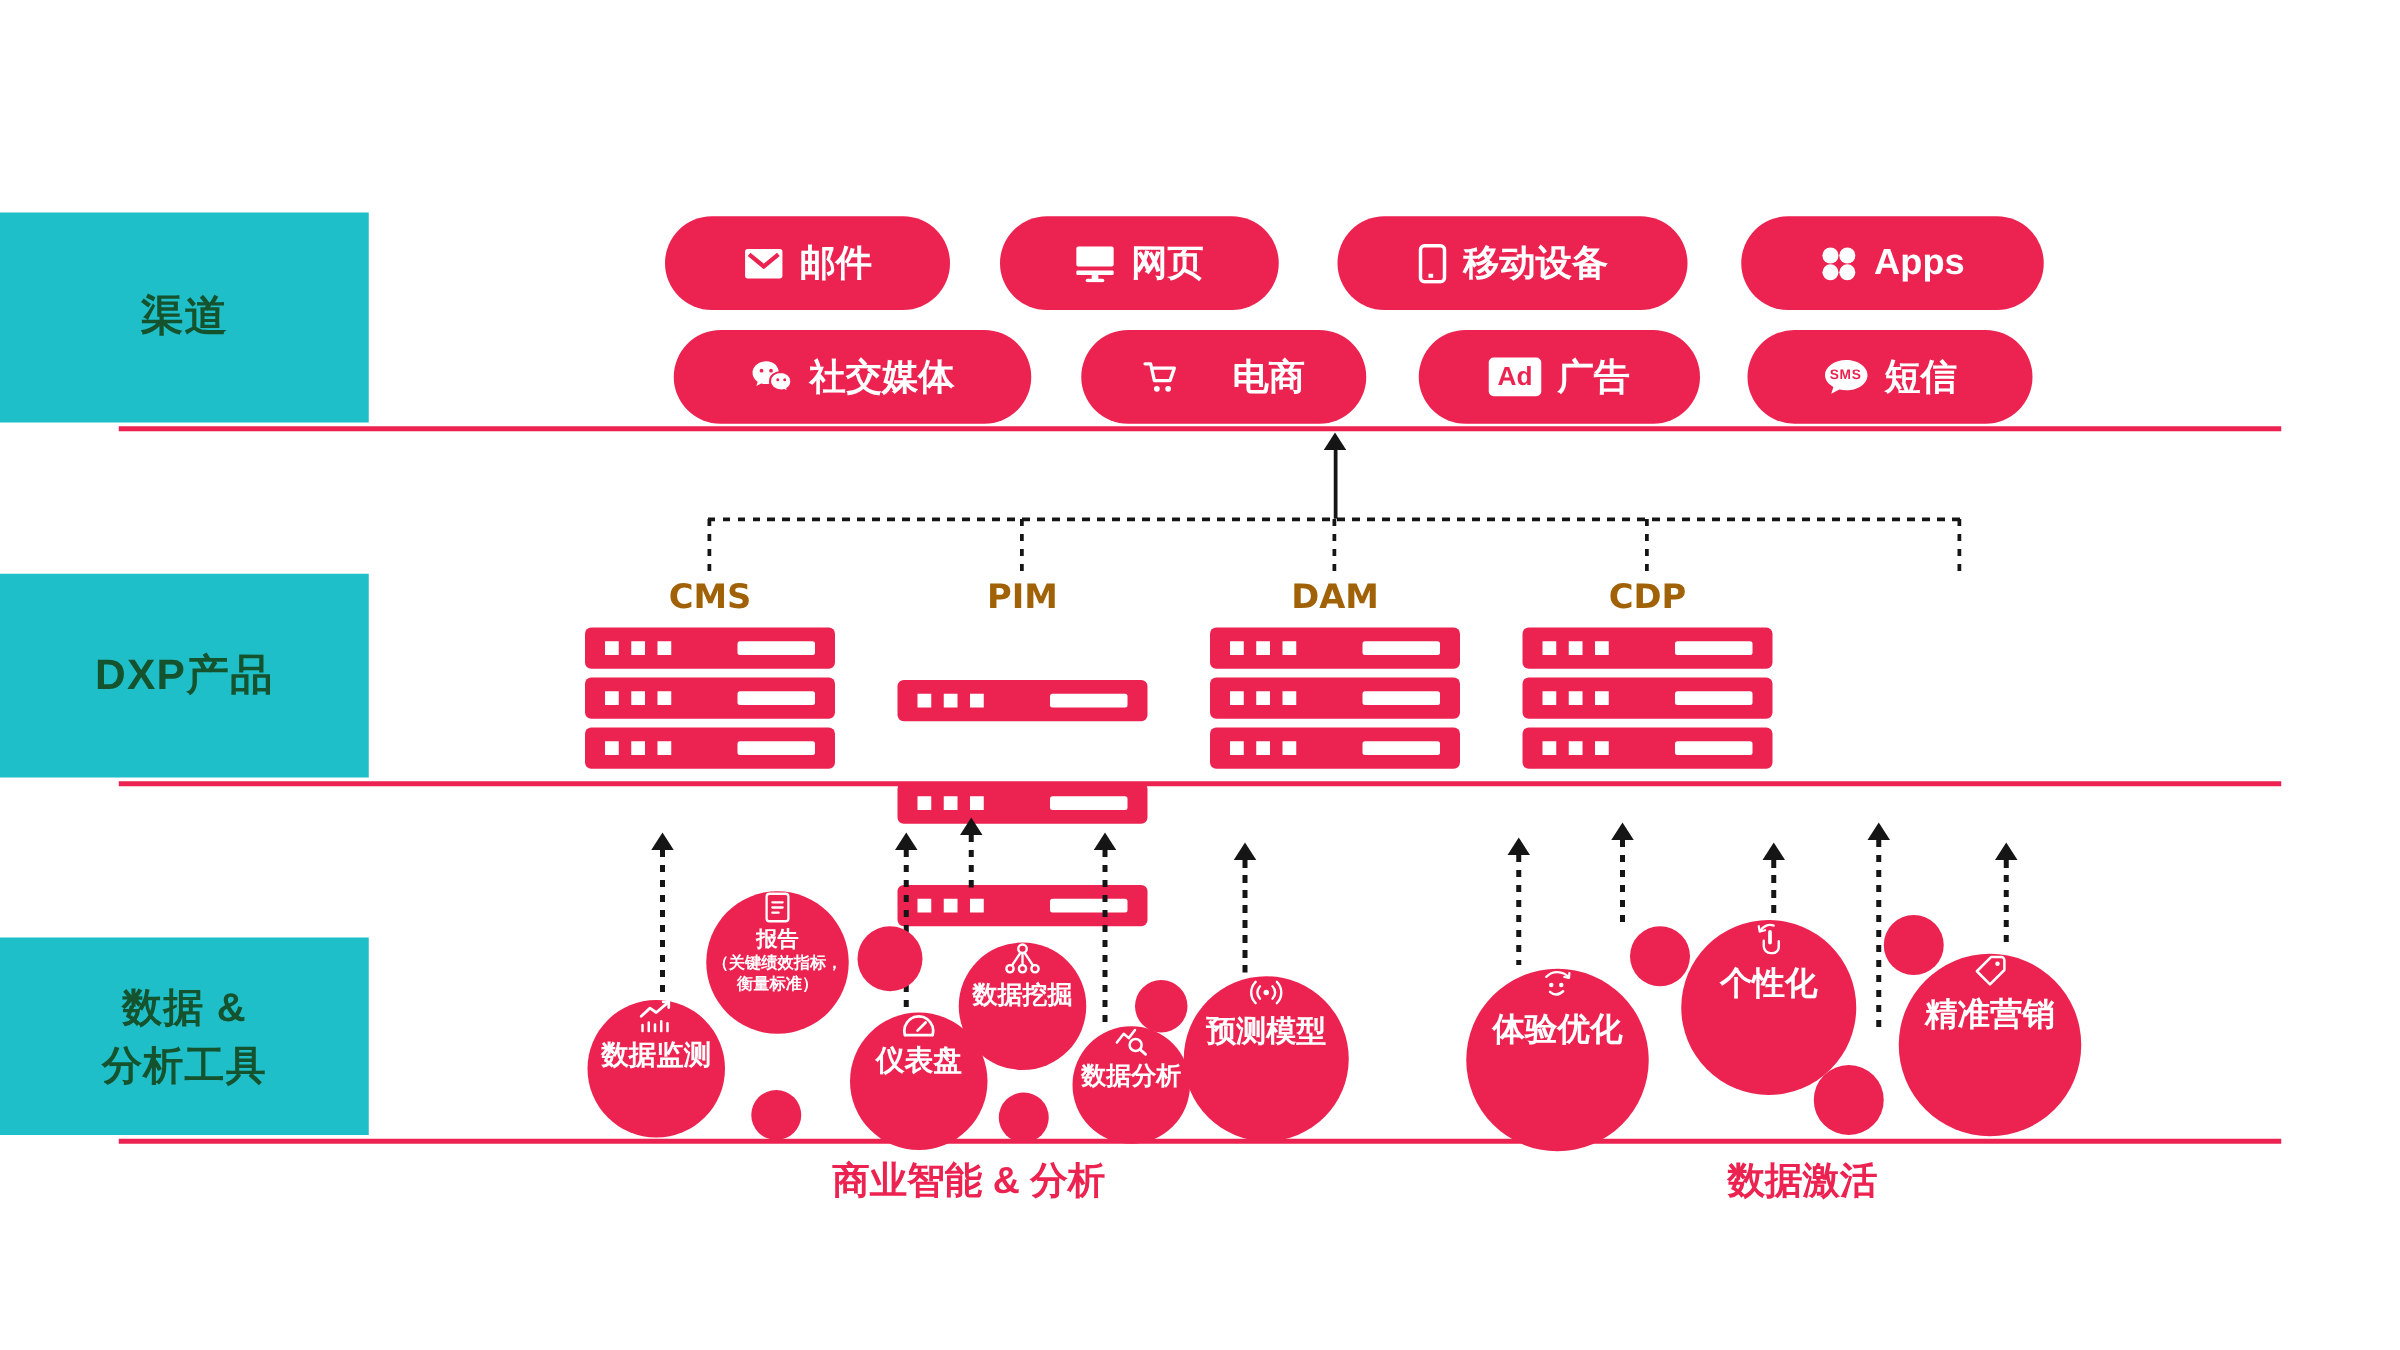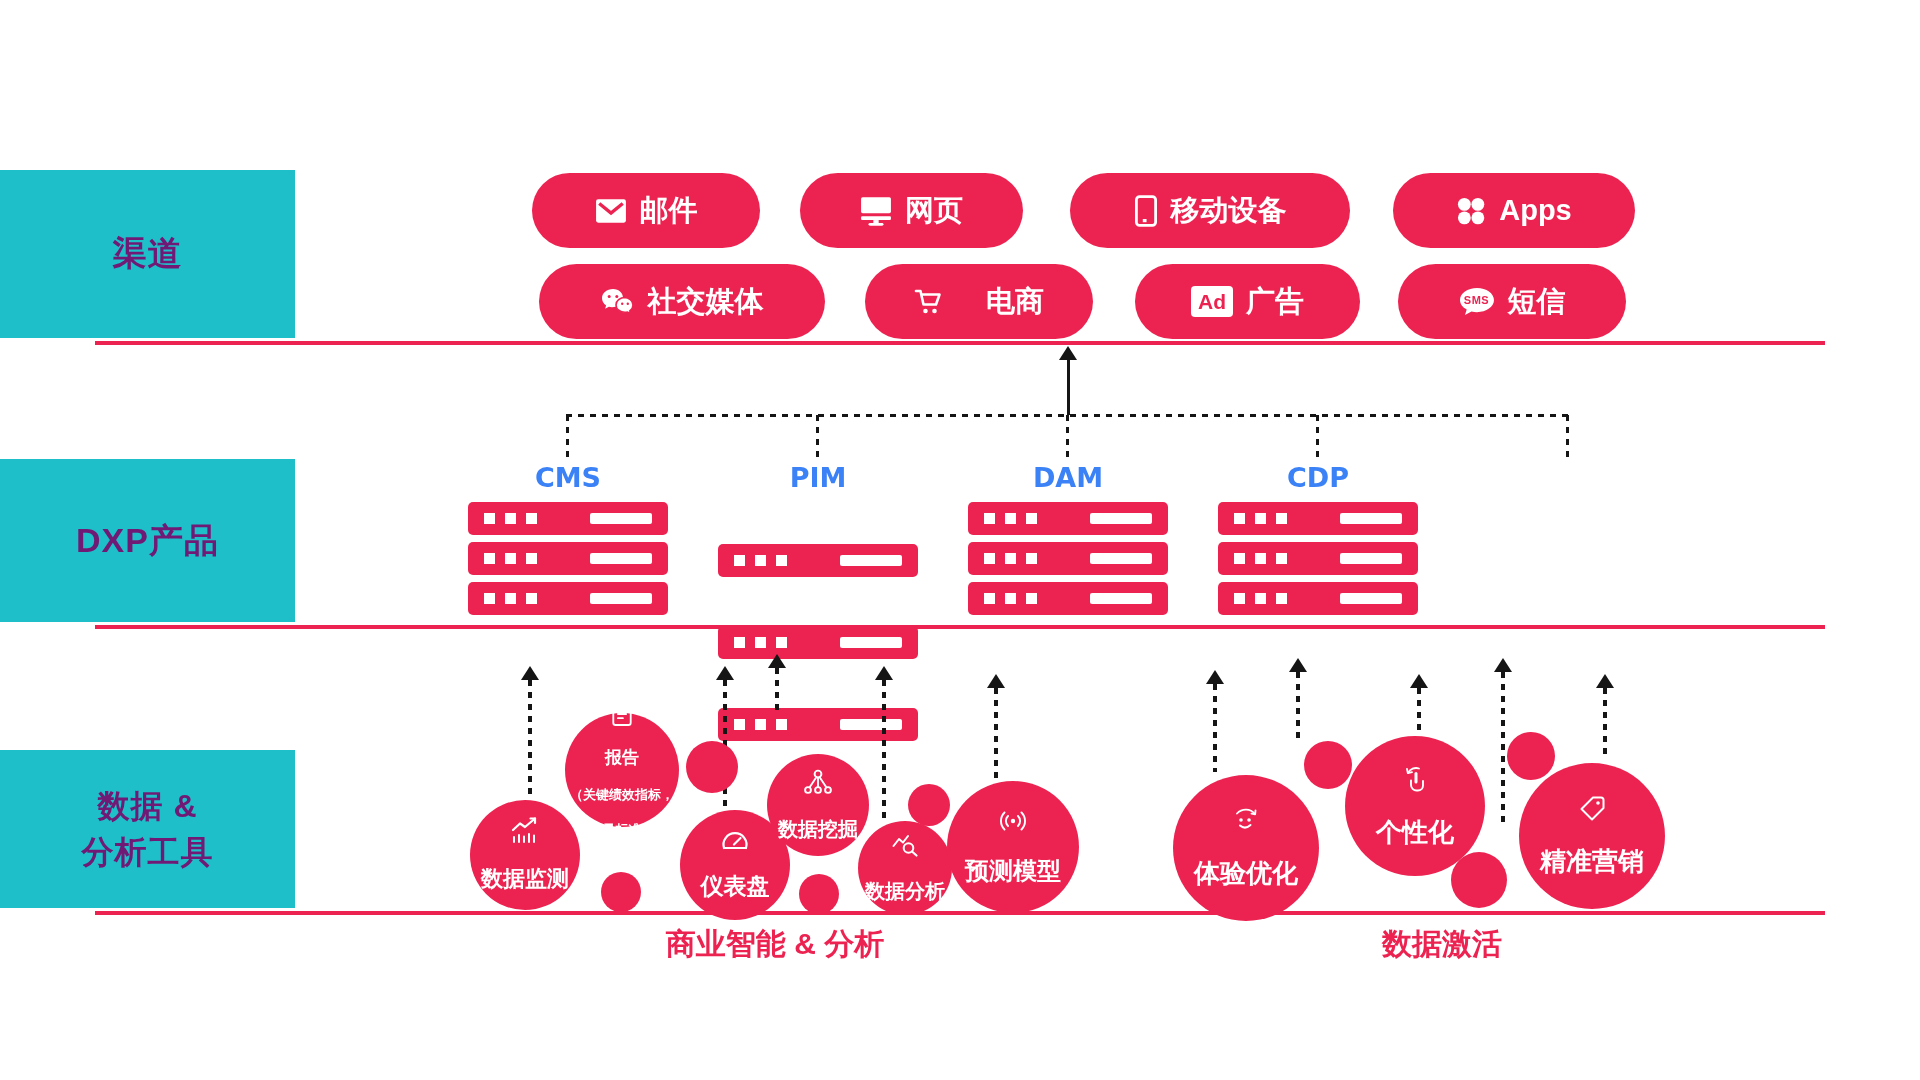--- a/index.html
+++ b/index.html
@@ -1,38 +1,38 @@
 <!DOCTYPE html>
 <html><head>
 <meta charset="utf-8">
 <style>
   html,body{margin:0;padding:0;background:#fff;}
   .canvas{position:relative;width:1920px;height:1080px;background:#ffffff;overflow:hidden;
           font-family:"Liberation Sans","DejaVu Sans",sans-serif;}
 
   
   .redline{position:absolute;left:95px;width:1730px;height:4px;background:#EC2351;}
-  .tealbox{position:absolute;width:295px;background:#1FBFC9;color:#701a75;display:flex;
+  .tealbox{position:absolute;width:295px;background:#1FBFC9;color:#14532d;display:flex;
            flex-direction:column;align-items:center;justify-content:center;
            font-size:34px;font-weight:700;letter-spacing:1px;line-height:1.45;}
 
   
   .pill{position:absolute;height:75px;background:#EC2351;border-radius:38px;color:#fff;
         display:flex;align-items:center;justify-content:center;gap:13px;
         font-size:29px;font-weight:600;}
   .picon{display:flex;align-items:flex-start;justify-content:center;}
   .ad-badge{background:#fff;color:#EC2351;font-weight:800;font-size:21px;line-height:1;
             padding:5px 7px;border-radius:4px;}
   .sms-icon{position:relative;}
   .sms-text{position:absolute;top:7px;left:0;width:100%;text-align:center;color:#EC2351;
             font-size:11px;font-weight:800;letter-spacing:.5px;}
 
   
   .product{position:absolute;width:200px;display:flex;flex-direction:column;align-items:center;}
-  .product-label{height:32px;line-height:32px;font-size:27px;font-weight:800;color:#3b82f6;
+  .product-label{height:32px;line-height:32px;font-size:27px;font-weight:800;color:#a16207;
                  margin-bottom:8px;font-family:"DejaVu Sans","Liberation Sans",sans-serif;}
   .server{width:200px;height:33px;background:#EC2351;border-radius:5px;margin-bottom:7px;
           display:flex;align-items:center;padding:0 16px;gap:10px;box-sizing:border-box;}
   .server .sq{width:11px;height:11px;background:#fff;}
   .server .bar{width:62px;height:11px;background:#fff;border-radius:2px;margin-left:auto;}
 
   
   .hdash{position:absolute;height:3px;
          background:repeating-linear-gradient(to right,#151515 0 6px,transparent 6px 12px);}
   .vstub{position:absolute;width:3px;
@@ -40,22 +40,22 @@
   .solid-arrow{position:absolute;display:flex;flex-direction:column;align-items:center;width:18px;}
   .solid-arrow .line{width:3px;flex:1;background:#151515;}
   .vdash{position:absolute;display:flex;flex-direction:column;align-items:center;width:18px;}
   .ahead{width:0;height:0;border-left:9px solid transparent;border-right:9px solid transparent;
          border-bottom:14px solid #151515;}
   .aline{flex:1;width:4px;
          background:repeating-linear-gradient(to bottom,#151515 0 6px,transparent 6px 12px);}
 
   
   .circle{position:absolute;background:#EC2351;border-radius:50%;}
-  .bigc{color:#fff;display:flex;flex-direction:column;align-items:center;justify-content:center;
-        text-align:center;font-weight:700;gap:18px;}
+  .bigc{color:#fff;display:flex;flex-direction:column;align-items:center;
+        text-align:center;font-weight:700;}
   .bigc .cicon{margin-bottom:4px;display:flex;}
   .clabel{line-height:1.25;}
   .csub{font-weight:600;line-height:1.3;}
 
   .caption{position:absolute;color:#EC2351;font-size:30px;font-weight:800;text-align:center;}
 </style>
 </head>
 <body>
 
 <div class="canvas">

